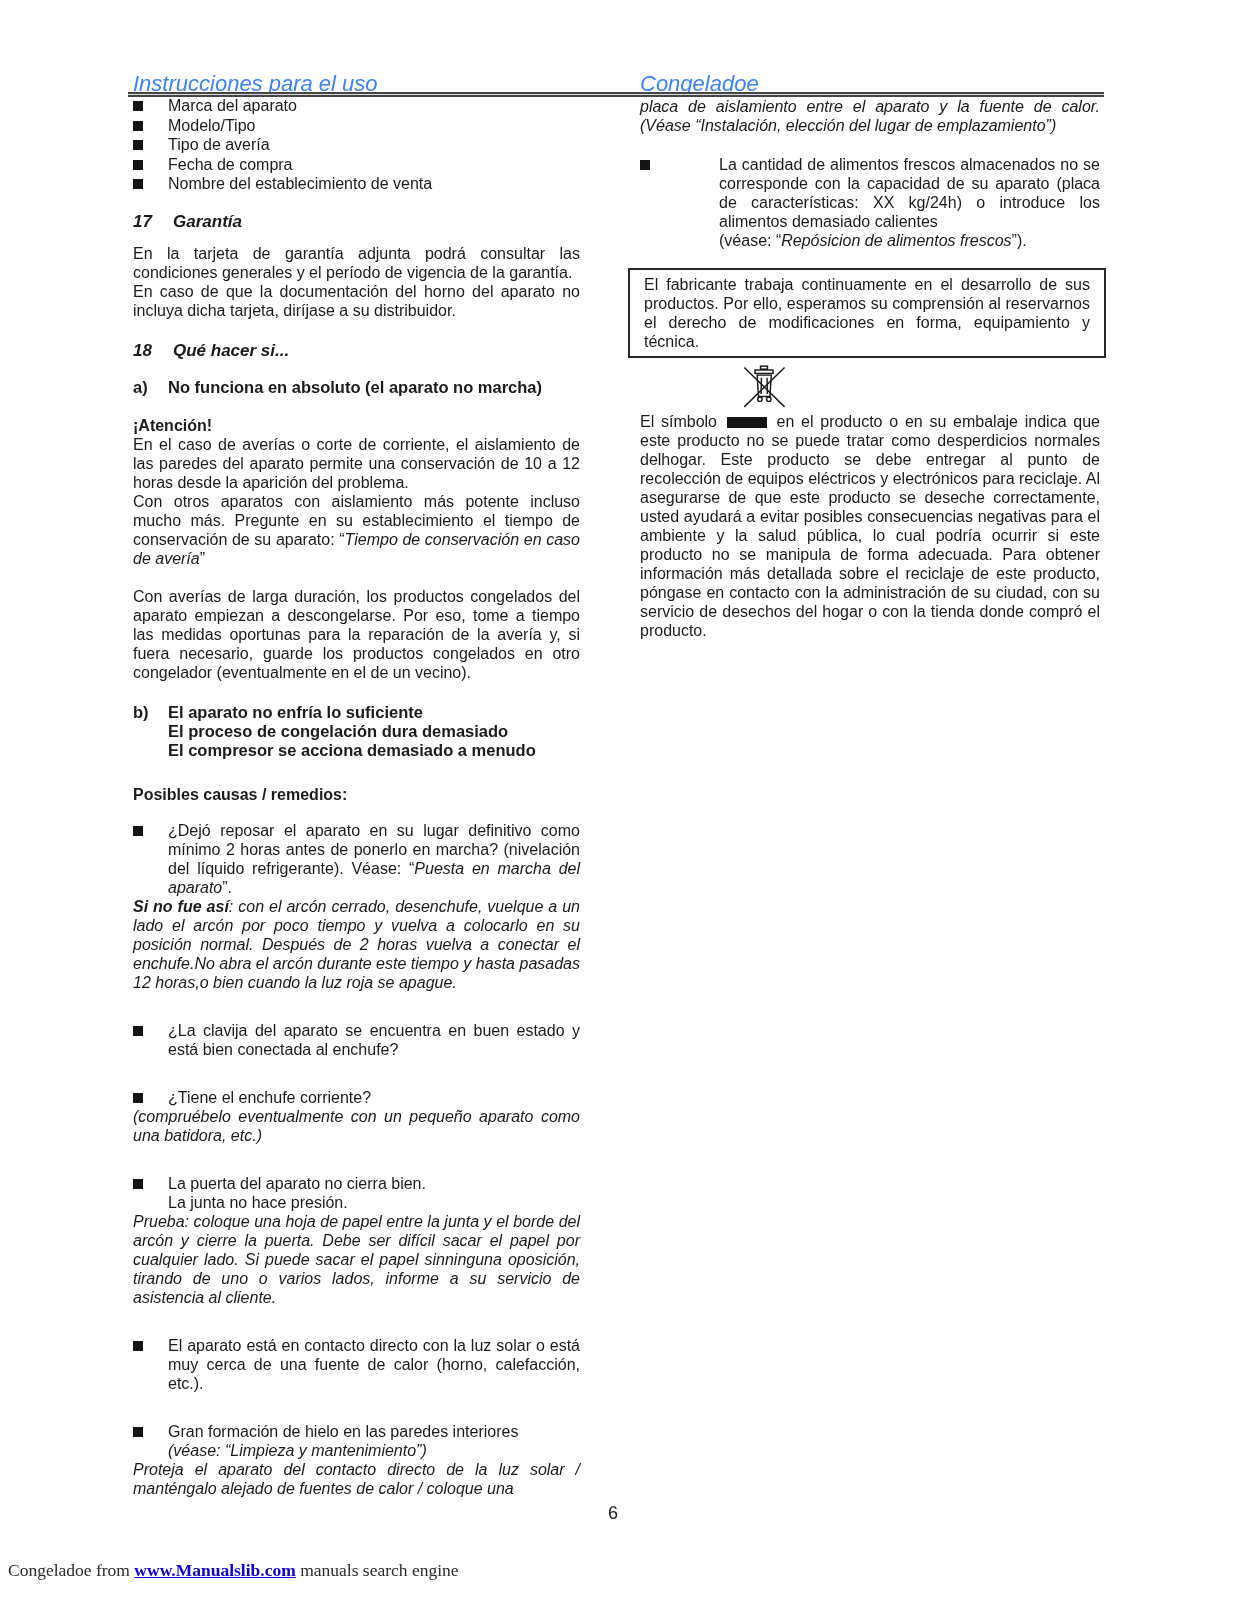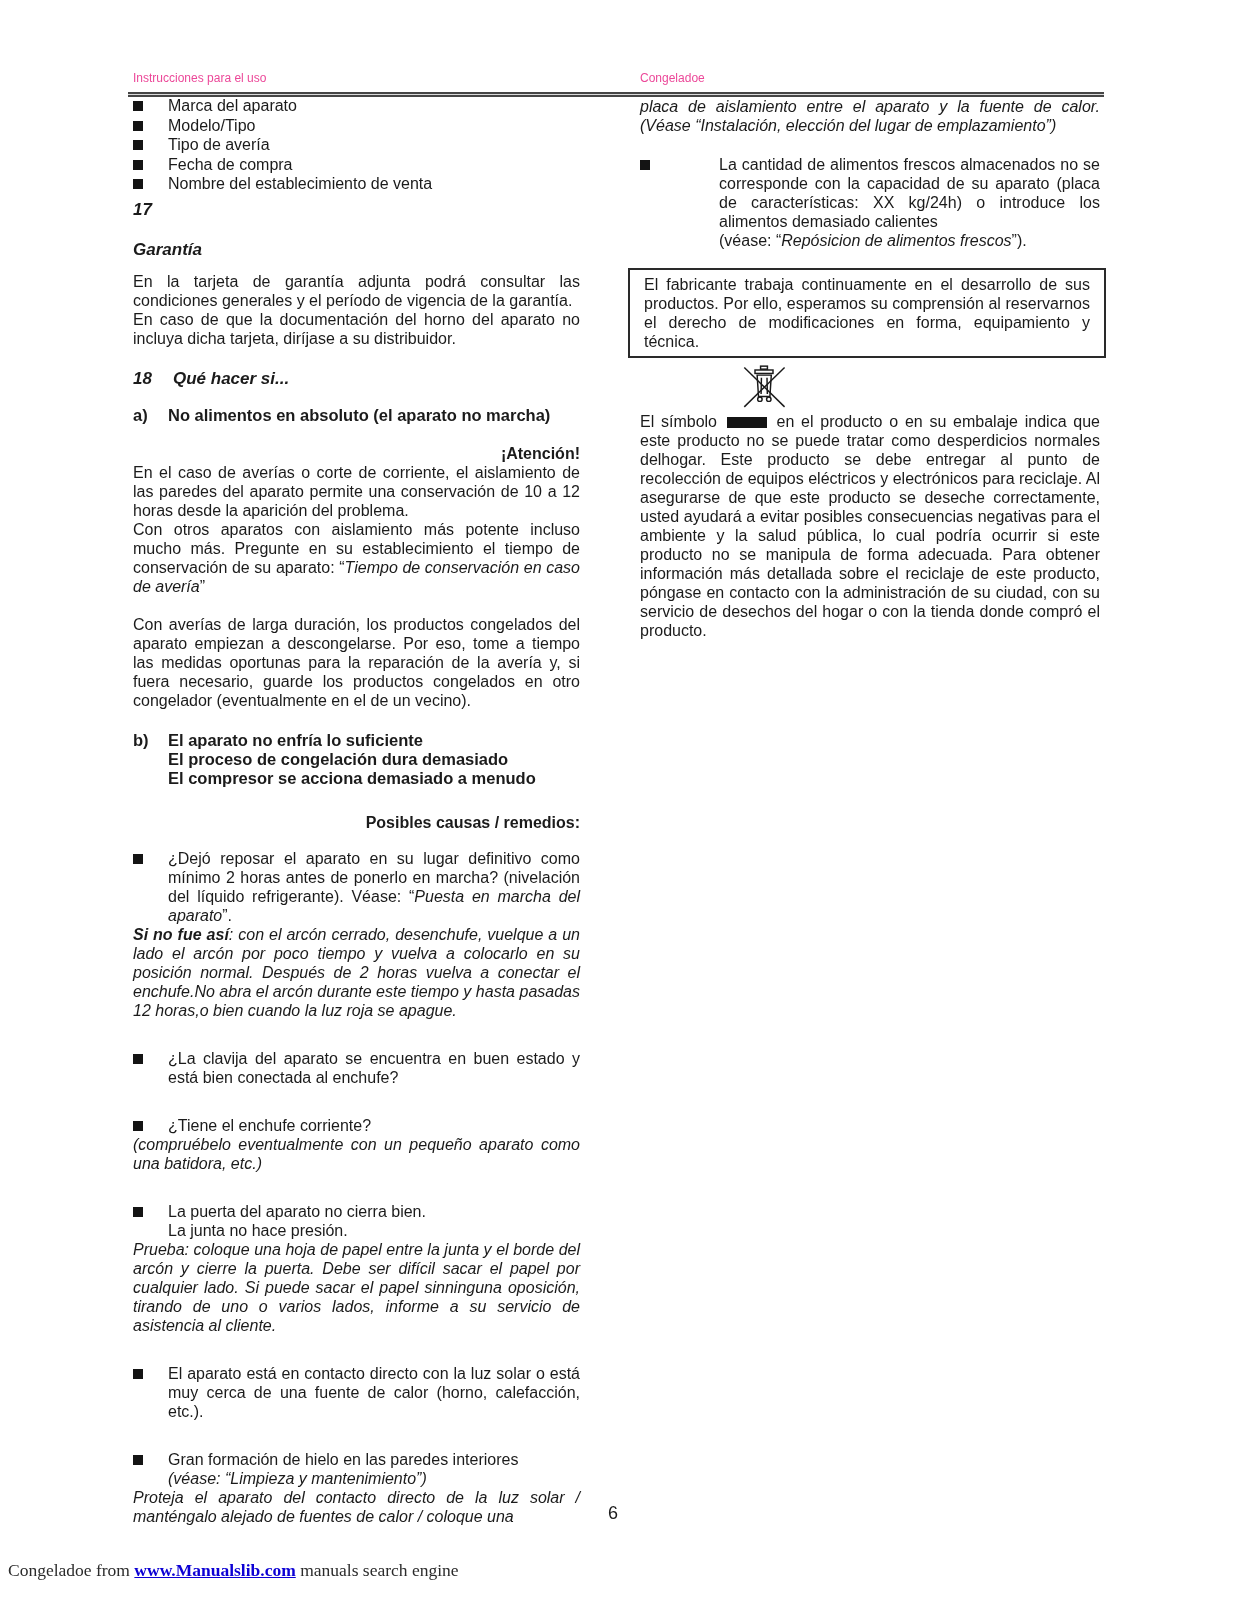--- a/index.html
+++ b/index.html
@@ -1,28 +1,28 @@
 <!DOCTYPE html>
 <html><head>
 <meta charset="utf-8">
 <style>
   html,body{margin:0;padding:0;background:#ffffff;}
   .page{position:relative;width:1237px;height:1600px;background:#fff;overflow:hidden;
         font-family:"Liberation Sans","DejaVu Sans",sans-serif;color:#1b1b1b;}
   
-  .h-title{position:absolute;top:71px;font-size:12px;color:#ec4899;}
+  .h-title{position:absolute;top:71px;font-style:italic;font-size:22px;color:#3b82f6;}
   .h-left{left:133px;}
   .h-right{left:640px;}
   .rule{position:absolute;left:128px;top:92px;width:976px;height:1px;
         background:#d9d9d9;border-top:2px solid #454545;border-bottom:2px solid #454545;}
   
   .col{position:absolute;top:96px;font-size:16px;line-height:19px;}
   .col-left{left:133px;width:447px;}
   .col-right{left:640px;width:460px;}
-  p{margin:19px 0 0 0;text-align:right;}
+  p{margin:19px 0 0 0;}
   .mt0{margin-top:0;}
   .just{text-align:justify;}
   .ital{font-style:italic;}
   
   .check-item{display:flex;line-height:19.5px;}
   .check-item .mk{flex:0 0 35px;}
   .sq{display:inline-block;width:10px;height:10px;background:#141414;margin-top:5px;}
   
   .sec-h{display:flex;margin-top:21px;font-weight:bold;font-style:italic;font-size:17px;}
   .sec-h .num{flex:0 0 40px;}
@@ -77,36 +77,36 @@
     </div>
     <div class="check-item">
       <span class="mk"><span class="sq"></span></span>
       <span>Fecha de compra</span>
     </div>
     <div class="check-item">
       <span class="mk"><span class="sq"></span></span>
       <span>Nombre del establecimiento de venta</span>
     </div>
 
-    <div class="sec-h" style="margin-top:6px;flex-direction:column;">
+    <div class="sec-h" style="margin-top:18px;">
       <span class="num">17</span>
       <span>Garantía</span>
     </div>
 
     <p class="just" style="margin-top:13px;">En la tarjeta de garantía adjunta podrá consultar las condiciones generales y el período de vigencia de la garantía.</p>
     <p class="just mt0">En caso de que la documentación del horno del aparato no incluya dicha tarjeta, diríjase a su distribuidor.</p>
 
     <div class="sec-h">
       <span class="num">18</span>
       <span>Qué hacer si...</span>
     </div>
 
     <div class="ab-item">
       <span class="mk">a)</span>
-      <span class="bt">No alimentos en absoluto (el aparato no marcha)</span>
+      <span class="bt">No funciona en absoluto (el aparato no marcha)</span>
     </div>
 
     <p class="atencion">¡Atención!</p>
     <p class="just mt0">En el caso de averías o corte de corriente, el aislamiento de las paredes del aparato permite una conservación de 10 a 12 horas desde la aparición del problema.</p>
     <p class="just mt0"><span>Con otros aparatos con aislamiento más potente incluso mucho más. Pregunte en su establecimiento el tiempo de conservación de su aparato: “</span><span class="s-i">Tiempo de conservación en caso de avería</span><span>”</span></p>
     <p class="just">Con averías de larga duración, los productos congelados del aparato empiezan a descongelarse. Por eso, tome a tiempo las medidas oportunas para la reparación de la avería y, si fuera necesario, guarde los productos congelados en otro congelador (eventualmente en el de un vecino).</p>
 
     <div class="ab-item" style="margin-top:21px;">
       <span class="mk">b)</span>
       <span class="bt">

